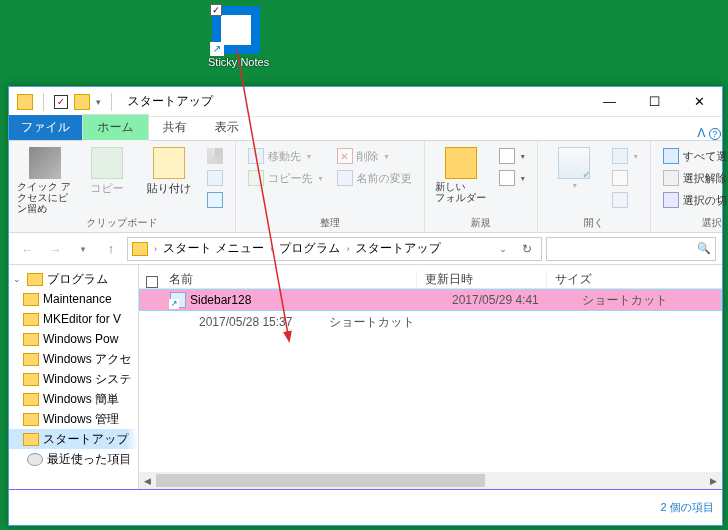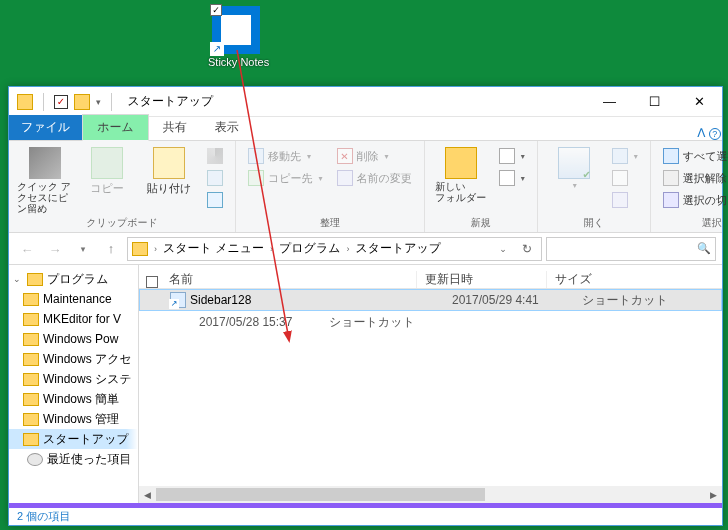--- a/index.html
+++ b/index.html
@@ -92,33 +92,33 @@
 
 .list{flex:1;display:flex;flex-direction:column;position:relative;}
 .cols{height:24px;border-bottom:1px solid #e5e5e5;display:flex;align-items:flex-end;font-size:12px;color:#444;}
 .cols .cchk{width:26px;display:flex;justify-content:center;}
 .cols .cchk span{width:12px;height:12px;border:1px solid #666;}
 .cols .cname{width:252px;padding-left:4px;border-right:1px solid #eee;}
 .cols .cdate{width:130px;padding-left:8px;border-right:1px solid #eee;}
 .cols .ctype{width:110px;padding-left:8px;border-right:1px solid #eee;}
 .cols .csize{flex:1;padding-left:8px;margin-top:23px;}
 .row{height:22px;display:flex;align-items:center;font-size:12px;}
-.row.sel{background:#e5e5e5;border:1px solid #99d1ff;}
+.row.sel{background:#f9a8d4;border:1px solid #99d1ff;}
 .row .rchk{width:26px;}
 .row .rname{width:252px;display:flex;align-items:center;gap:4px;padding-left:4px;}
 .row .rname .fi{width:16px;height:16px;background:#dfeeff;border:1px solid #8ac;position:relative;}
 .row .rname .fi::after{content:"↗";position:absolute;bottom:-2px;left:-2px;font-size:8px;background:#fff;color:#0067c0;width:10px;height:10px;line-height:10px;text-align:center;}
 .row .rdate{width:130px;padding-left:8px;color:#555;margin-left:26px;}
 .row .rtype{width:110px;padding-left:8px;color:#555;}
 .hsb{position:absolute;bottom:0;left:0;right:0;height:17px;background:#f0f0f0;display:flex;align-items:center;}
 .hsb .harr{width:17px;height:17px;display:flex;align-items:center;justify-content:center;font-size:9px;color:#666;background:#f0f0f0;}
 .hsb .htrack{flex:1;background:#f0f0f0;height:17px;position:relative;}
 .hsb .hthumb{position:absolute;left:0;width:60%;top:2px;bottom:2px;background:#cdcdcd;}
 
-.status{height:22px;border-top:5px solid #8b5cf6;display:flex;align-items:center;padding:0 8px;font-size:11px;color:#1979ca;}
+.status{height:36px;border-top:1px solid #8b5cf6;display:flex;align-items:center;padding:0 8px;font-size:11px;color:#1979ca;justify-content:flex-end;}
 </style>
 </head>
 <body>
 
 <div class="desktop-icon">
   <div class="ic">
     <div class="chk">✓</div>
     <div class="sc">↗</div>
   </div>
   <div class="lbl">Sticky Notes</div>

